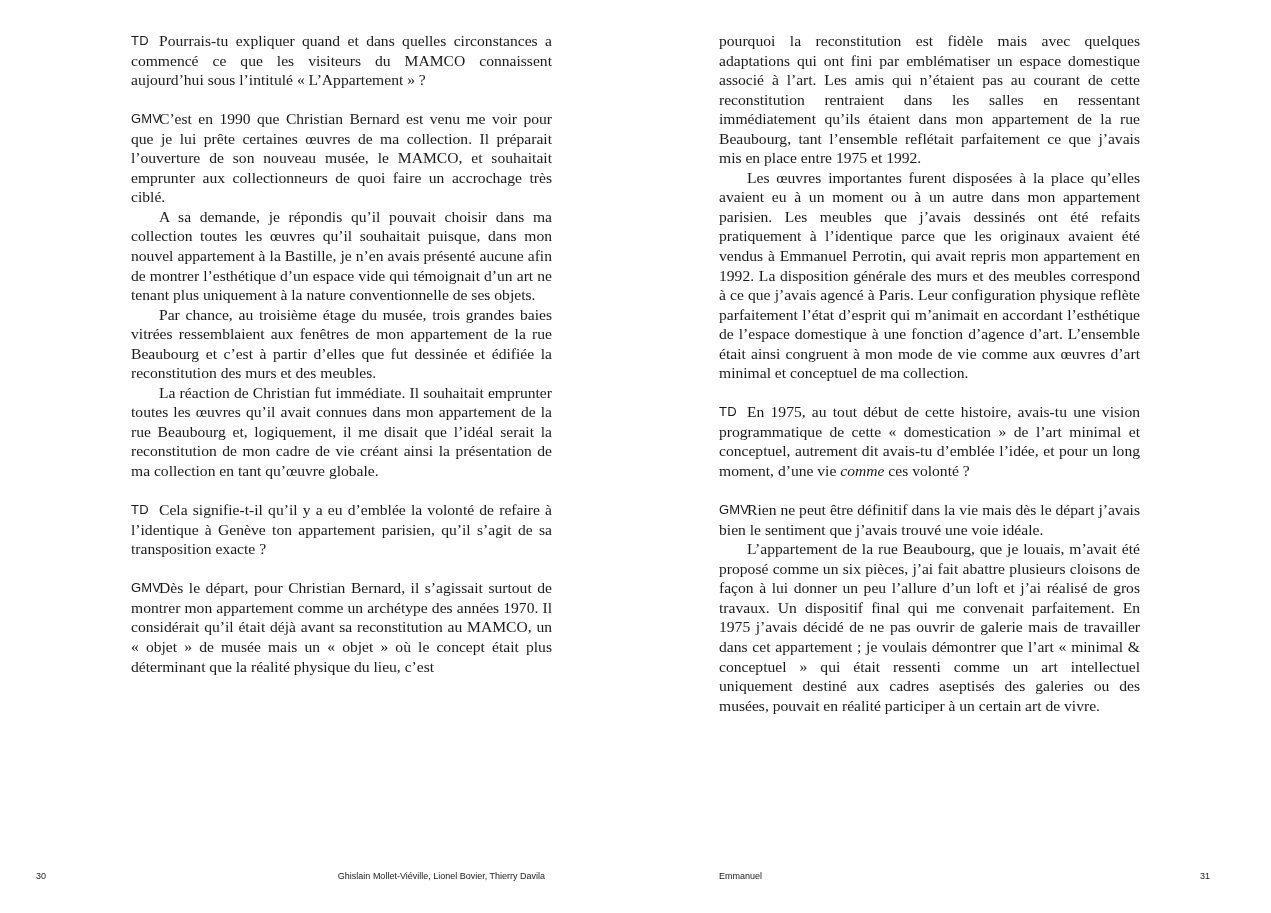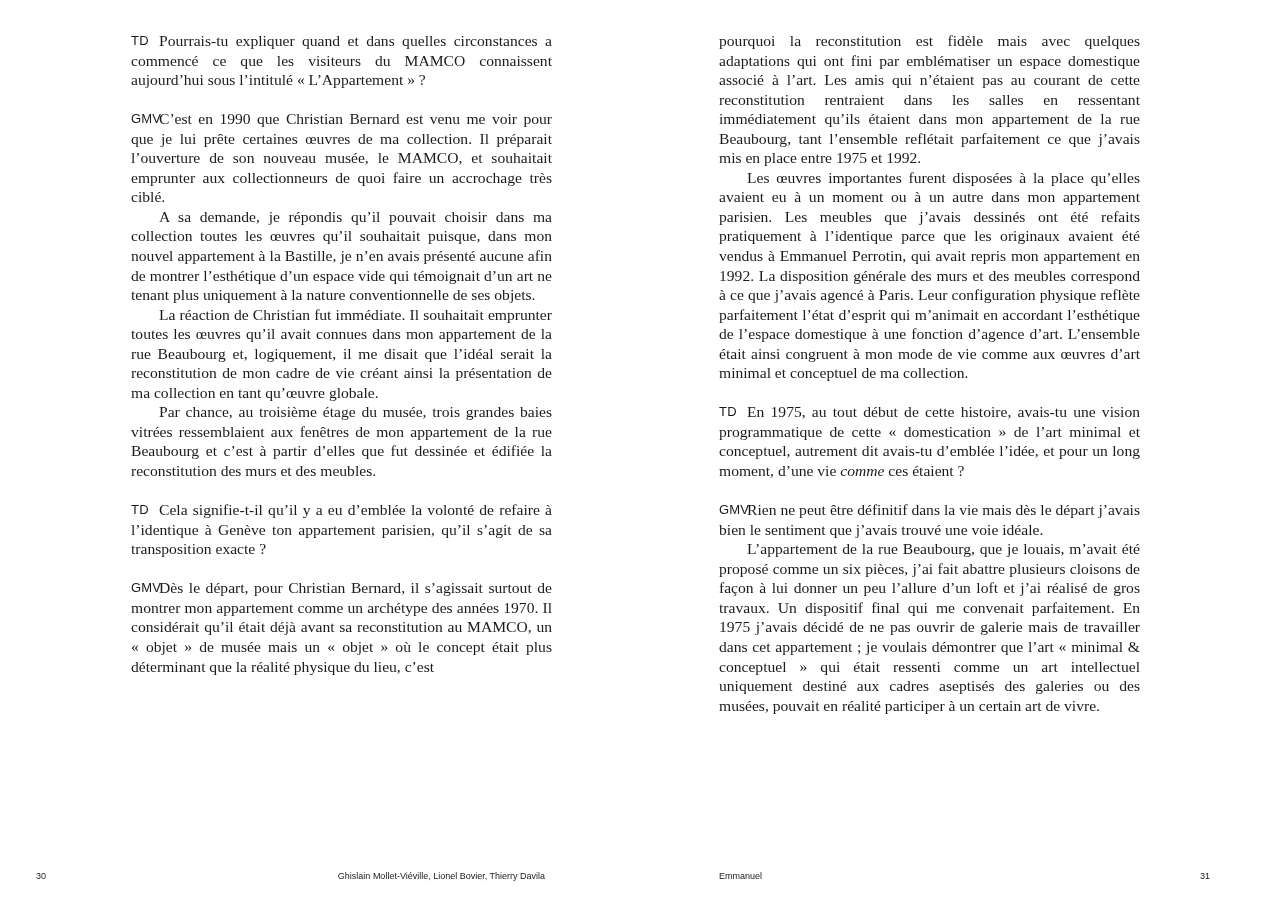--- a/index.html
+++ b/index.html
@@ -22,32 +22,32 @@
   em { font-style: italic; }
 </style>
 </head>
 <body>
 
 <div class="page">
   <div class="col col-left">
     <p><span class="spk td">TD</span><span>Pourrais-tu expliquer quand et dans quelles circonstances a commencé ce que les visiteurs du MAMCO connaissent aujourd’hui sous l’intitulé « L’Appartement » ?</span></p>
     <p class="gap"><span class="spk gmv">GMV</span><span>C’est en 1990 que Christian Bernard est venu me voir pour que je lui prête certaines œuvres de ma collection. Il préparait l’ouverture de son nouveau musée, le MAMCO, et souhaitait emprunter aux collectionneurs de quoi faire un accrochage très ciblé.</span></p>
     <p class="indent"><span>A sa demande, je répondis qu’il pouvait choisir dans ma collection toutes les œuvres qu’il souhaitait puisque, dans mon nouvel appartement à la Bastille, je n’en avais présenté aucune afin de montrer l’esthétique d’un espace vide qui témoignait d’un art ne tenant plus uniquement à la nature conventionnelle de ses objets.</span></p>
+    <p class="indent"><span>Par chance, au troisième étage du musée, trois grandes baies vitrées ressemblaient aux fenêtres de mon appartement de la rue Beaubourg et c’est à partir d’elles que fut dessinée et édifiée la reconstitution des murs et des meubles.</span></p>
     <p class="indent"><span>La réaction de Christian fut immédiate. Il souhaitait emprunter toutes les œuvres qu’il avait connues dans mon appartement de la rue Beaubourg et, logiquement, il me disait que l’idéal serait la reconstitution de mon cadre de vie créant ainsi la présentation de ma collection en tant qu’œuvre globale.</span></p>
-    <p class="indent"><span>Par chance, au troisième étage du musée, trois grandes baies vitrées ressemblaient aux fenêtres de mon appartement de la rue Beaubourg et c’est à partir d’elles que fut dessinée et édifiée la reconstitution des murs et des meubles.</span></p>
     <p class="gap"><span class="spk td">TD</span><span>Cela signifie-t-il qu’il y a eu d’emblée la volonté de refaire à l’identique à Genève ton appartement parisien, qu’il s’agit de sa transposition exacte ?</span></p>
     <p class="gap"><span class="spk gmv">GMV</span><span>Dès le départ, pour Christian Bernard, il s’agissait surtout de montrer mon appartement comme un archétype des années 1970. Il considérait qu’il était déjà avant sa reconstitution au MAMCO, un « objet » de musée mais un « objet » où le concept était plus déterminant que la réalité physique du lieu, c’est</span></p>
   </div>
   <div class="footer pnum-left">30</div>
   <div class="footer run-left">Ghislain Mollet-Viéville, Lionel Bovier, Thierry Davila</div>
 </div>
 
 <div class="page">
   <div class="col col-right">
     <p><span>pourquoi la reconstitution est fidèle mais avec quelques adaptations qui ont fini par emblématiser un espace domestique associé à l’art. Les amis qui n’étaient pas au courant de cette reconstitution rentraient dans les salles en ressentant immédiatement qu’ils étaient dans mon appartement de la rue Beaubourg, tant l’ensemble reflétait parfaitement ce que j’avais mis en place entre 1975 et 1992.</span></p>
     <p class="indent"><span>Les œuvres importantes furent disposées à la place qu’elles avaient eu à un moment ou à un autre dans mon appartement parisien. Les meubles que j’avais dessinés ont été refaits pratiquement à l’identique parce que les originaux avaient été vendus à Emmanuel Perrotin, qui avait repris mon appartement en 1992. La disposition générale des murs et des meubles correspond à ce que j’avais agencé à Paris. Leur configuration physique reflète parfaitement l’état d’esprit qui m’animait en accordant l’esthétique de l’espace domestique à une fonction d’agence d’art. L’ensemble était ainsi congruent à mon mode de vie comme aux œuvres d’art minimal et conceptuel de ma collection.</span></p>
-    <p class="gap"><span class="spk td">TD</span><span>En 1975, au tout début de cette histoire, avais-tu une vision programmatique de cette « domestication » de l’art minimal et conceptuel, autrement dit avais-tu d’emblée l’idée, et pour un long moment, d’une vie </span><em>comme</em><span> ces étaient ?</span></p>
+    <p class="gap"><span class="spk td">TD</span><span>En 1975, au tout début de cette histoire, avais-tu une vision programmatique de cette « domestication » de l’art minimal et conceptuel, autrement dit avais-tu d’emblée l’idée, et pour un long moment, d’une vie </span><em>comme</em><span> ces volonté ?</span></p>
     <p class="gap"><span class="spk gmv">GMV</span><span>Rien ne peut être définitif dans la vie mais dès le départ j’avais bien le sentiment que j’avais trouvé une voie idéale.</span></p>
     <p class="indent"><span>L’appartement de la rue Beaubourg, que je louais, m’avait été proposé comme un six pièces, j’ai fait abattre plusieurs cloisons de façon à lui donner un peu l’allure d’un loft et j’ai réalisé de gros travaux. Un dispositif final qui me convenait parfaitement. En 1975 j’avais décidé de ne pas ouvrir de galerie mais de travailler dans cet appartement ; je voulais démontrer que l’art « minimal &amp; conceptuel » qui était ressenti comme un art intellectuel uniquement destiné aux cadres aseptisés des galeries ou des musées, pouvait en réalité participer à un certain art de vivre.</span></p>
   </div>
   <div class="footer run-right">Emmanuel</div>
   <div class="footer pnum-right">31</div>
 </div>
 
 </body></html>

